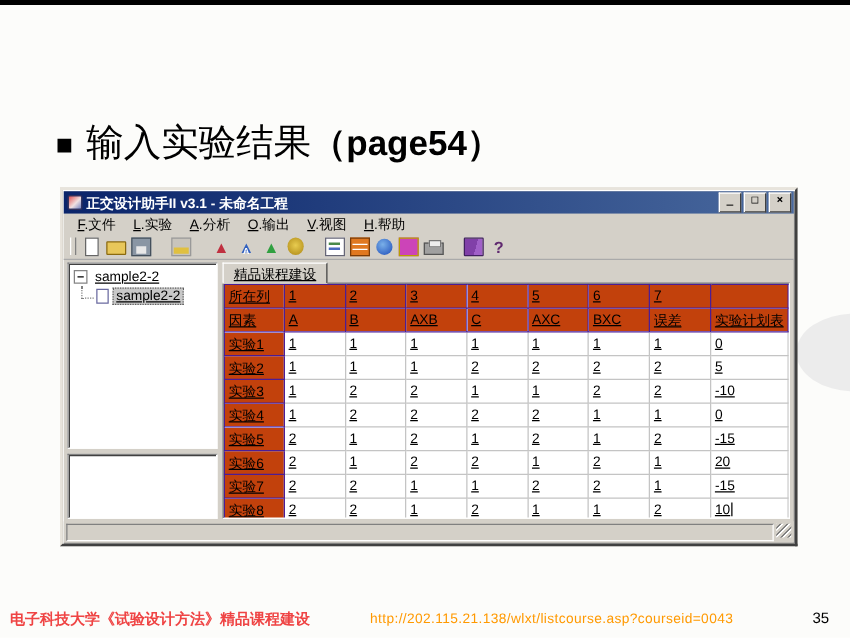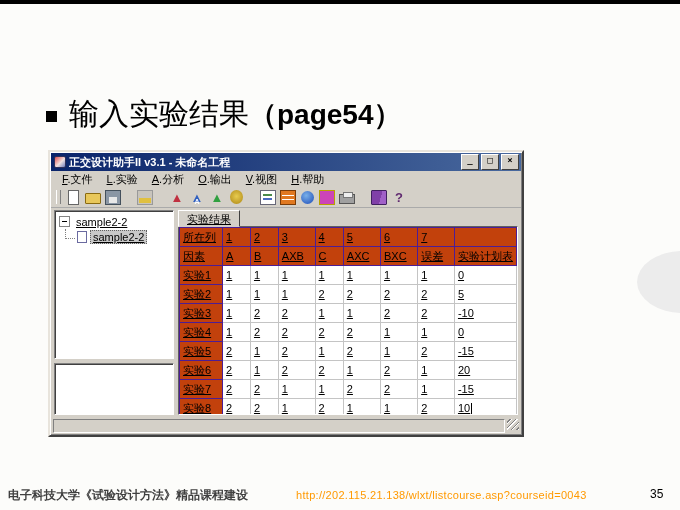--- a/index.html
+++ b/index.html
@@ -8,21 +8,21 @@
   .top-strip{position:absolute;left:0;top:0;width:680px;height:4px;background:#000;}
   .corner-blob{position:absolute;left:637px;top:251px;width:92px;height:62px;background:#ececec;border-radius:50%;}
 
   
   .slide-title{position:absolute;left:46px;top:70px;display:flex;align-items:center;margin-top:24px;}
   .bullet{width:11px;height:11px;background:#000;margin-right:12px;margin-top:4px;flex:0 0 auto;}
   .title-zh{font-family:"Liberation Serif",serif;font-size:30px;color:#000;}
   .title-en{font-family:"Liberation Sans",sans-serif;font-weight:bold;font-size:28px;color:#000;text-align:center;}
 
   
-  .window{position:absolute;left:48px;top:150px;width:476px;height:287px;
+  .window{position:absolute;left:48px;top:150px;width:590px;height:287px;
     background:#d4d0c8;border:2px solid;border-color:#e8e4dc #404040 #404040 #e8e4dc;
     box-shadow:inset 1px 1px 0 #fff, inset -1px -1px 0 #808080;
     display:flex;flex-direction:column;box-sizing:border-box;padding:1px;}
   .titlebar{height:18px;background:linear-gradient(to right,#0a246a,#49699e);
     display:flex;align-items:center;padding:0 2px;flex:0 0 auto;}
   .app-icon{width:12px;height:12px;margin:0 3px 0 1px;border-radius:2px;
     background:linear-gradient(135deg,#e05050 0%,#f0e0e0 55%,#7080c0 100%);border:1px solid #30305a;box-sizing:border-box;}
   .title-text{color:#fff;font-size:11px;font-weight:bold;flex:1;white-space:nowrap;overflow:hidden;}
   .win-btn{width:16px;height:14px;margin-left:2px;background:#d4d0c8;border:1px solid;
     border-color:#fff #404040 #404040 #fff;font-size:9px;line-height:11px;text-align:center;
@@ -84,21 +84,21 @@
   td.hcell{background:#c2410c;border:1px solid #4c1d95;color:#000;}
   td.dcell{background:#fff;border:1px solid #c4c4c4;color:#000;}
   .caret{display:inline-block;width:1px;height:11px;background:#000;margin-left:1px;vertical-align:-2px;}
 
   .statusbar{height:14px;flex:0 0 auto;background:#d4d0c8;display:flex;align-items:stretch;padding:2px 2px 1px;}
   .status-panel{flex:1;border:1px solid;border-color:#808080 #fff #fff #808080;}
   .resize-grip{width:12px;height:11px;margin-left:2px;
     background:repeating-linear-gradient(135deg,transparent 0 2px,#808080 2px 3px,#fff 3px 4px);}
 
   
-  .footer-left{position:absolute;left:8px;top:487px;font-size:12px;font-weight:bold;color:#404040;white-space:nowrap;}
+  .footer-left{position:absolute;left:8px;top:487px;font-size:12px;font-weight:bold;color:#ef4444;white-space:nowrap;}
   .footer-url{position:absolute;left:296px;top:489px;font-size:11px;color:#ff9900;white-space:nowrap;letter-spacing:0.3px;}
   .footer-page{position:absolute;left:650px;top:487px;font-size:12px;color:#000;}
 </style>
 </head>
 <body>
 
 <div class="slide">
   <div class="top-strip"></div>
   <div class="corner-blob"></div>
 
@@ -168,21 +168,21 @@
             <div class="tree-child-connector"></div>
             <div class="doc-mini-icon"></div>
             <span class="tree-label tree-selected">sample2-2</span>
           </div>
         </div>
         <div class="sunken detail-box"></div>
       </div>
 
       <div class="right-pane">
         <div class="tab-row">
-          <div class="tab">实验结果</div>
+          <div class="tab">精品课程建设</div>
         </div>
         <div class="table-box">
           <table class="grid">
             <colgroup>
               <col style="width:48px">
                 <col style="width:49px">
                 <col style="width:49px">
               <col style="width:49px">
                 <col style="width:49px">
                 <col style="width:49px">

